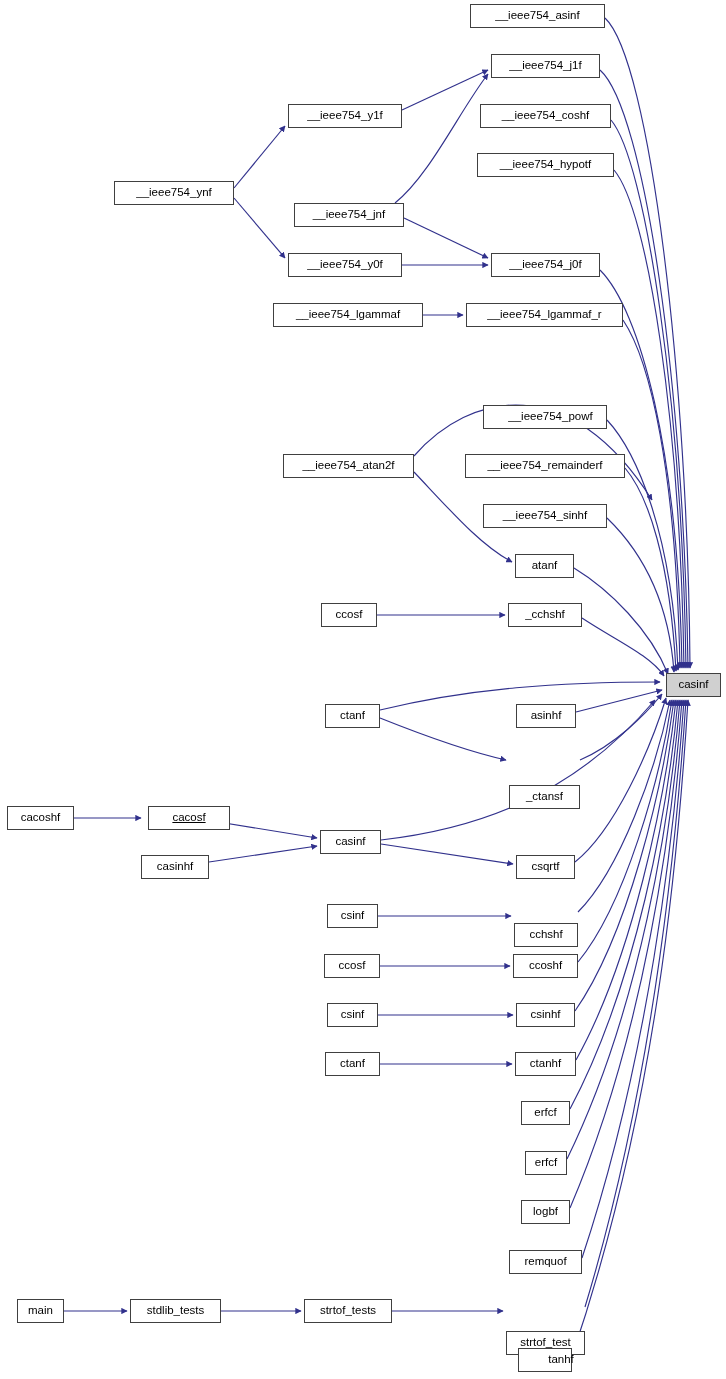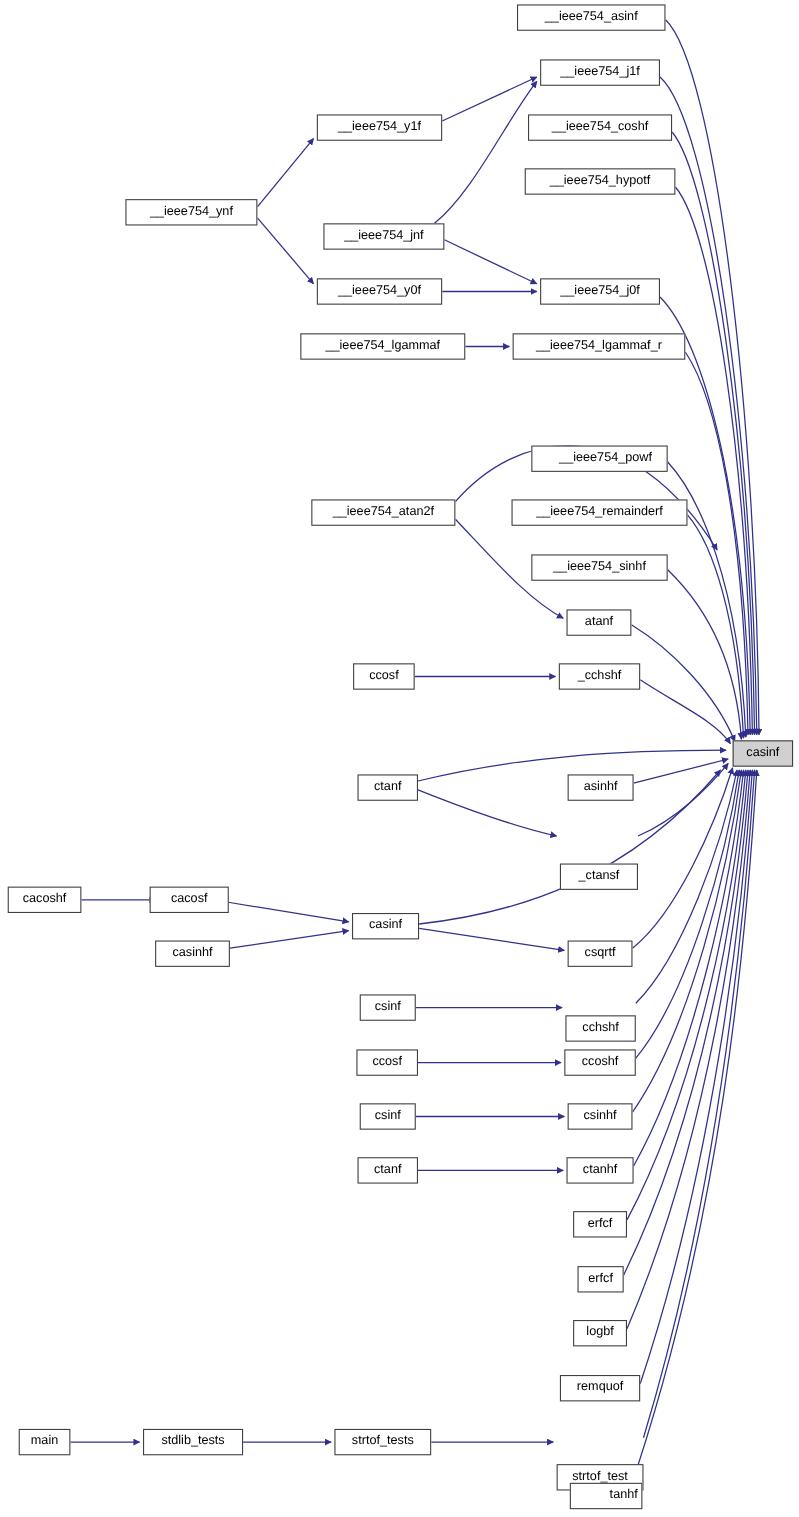--- a/index.html
+++ b/index.html
@@ -124,36 +124,36 @@
       <div class="node" style="left: 465px; top: 454px; width: 160px;">__ieee754_remainderf</div>
       <div class="node" style="left: 483px; top: 504px; width: 124px;">__ieee754_sinhf</div>
       <div class="node" style="left: 515px; top: 554px; width: 59px;">atanf</div>
       <div class="node" style="left: 321px; top: 603px; width: 56px;">ccosf</div>
       <div class="node" style="left: 508px; top: 603px; width: 74px;">_cchshf</div>
       <div class="node highlight" style="left: 666px; top: 673px; width: 55px;">casinf</div>
       <div class="node" style="left: 325px; top: 704px; width: 55px;">ctanf</div>
       <div class="node" style="left: 516px; top: 704px; width: 60px;">asinhf</div>
       <div class="node" style="left: 509px; top: 753px; width: 71px; margin-top: 32px;">_ctansf</div>
       <div class="node" style="left: 7px; top: 806px; width: 67px;">cacoshf</div>
-      <div class="node" style="left: 136px; top: 806px; width: 72px;">cacosf</div>
+      <div class="node" style="left: 148px; top: 806px; width: 82px; text-decoration: underline;">cacosf</div>
       <div class="node" style="left: 320px; top: 830px; width: 61px;">casinf</div>
       <div class="node" style="left: 141px; top: 855px; width: 68px;">casinhf</div>
       <div class="node" style="left: 516px; top: 855px; width: 59px;">csqrtf</div>
       <div class="node" style="left: 327px; top: 904px; width: 51px;">csinf</div>
       <div class="node" style="left: 514px; top: 904px; width: 64px; margin-top: 19px;">cchshf</div>
       <div class="node" style="left: 324px; top: 954px; width: 56px;">ccosf</div>
       <div class="node" style="left: 513px; top: 954px; width: 65px;">ccoshf</div>
       <div class="node" style="left: 327px; top: 1003px; width: 51px;">csinf</div>
       <div class="node" style="left: 516px; top: 1003px; width: 59px;">csinhf</div>
       <div class="node" style="left: 325px; top: 1052px; width: 55px;">ctanf</div>
       <div class="node" style="left: 515px; top: 1052px; width: 61px;">ctanhf</div>
       <div class="node" style="left: 521px; top: 1101px; width: 49px;">erfcf</div>
       <div class="node" style="left: 525px; top: 1151px; width: 42px;">erfcf</div>
       <div class="node" style="left: 521px; top: 1200px; width: 49px;">logbf</div>
       <div class="node" style="left: 509px; top: 1250px; width: 73px;">remquof</div>
       <div class="node" style="left: 17px; top: 1299px; width: 47px;">main</div>
       <div class="node" style="left: 130px; top: 1299px; width: 91px;">stdlib_tests</div>
       <div class="node" style="left: 304px; top: 1299px; width: 88px;">strtof_tests</div>
       <div class="node" style="left: 506px; top: 1299px; width: 79px; margin-top: 32px;">strtof_test</div>
-      <div class="node" style="left: 518px; top: 1348px; width: 66px; padding-left: 32px;">tanhf</div>
+      <div class="node" style="left: 518px; top: 1348px; width: 54px; padding-left: 32px;">tanhf</div>
     </div>
 
 </div>
 
 </body></html>

